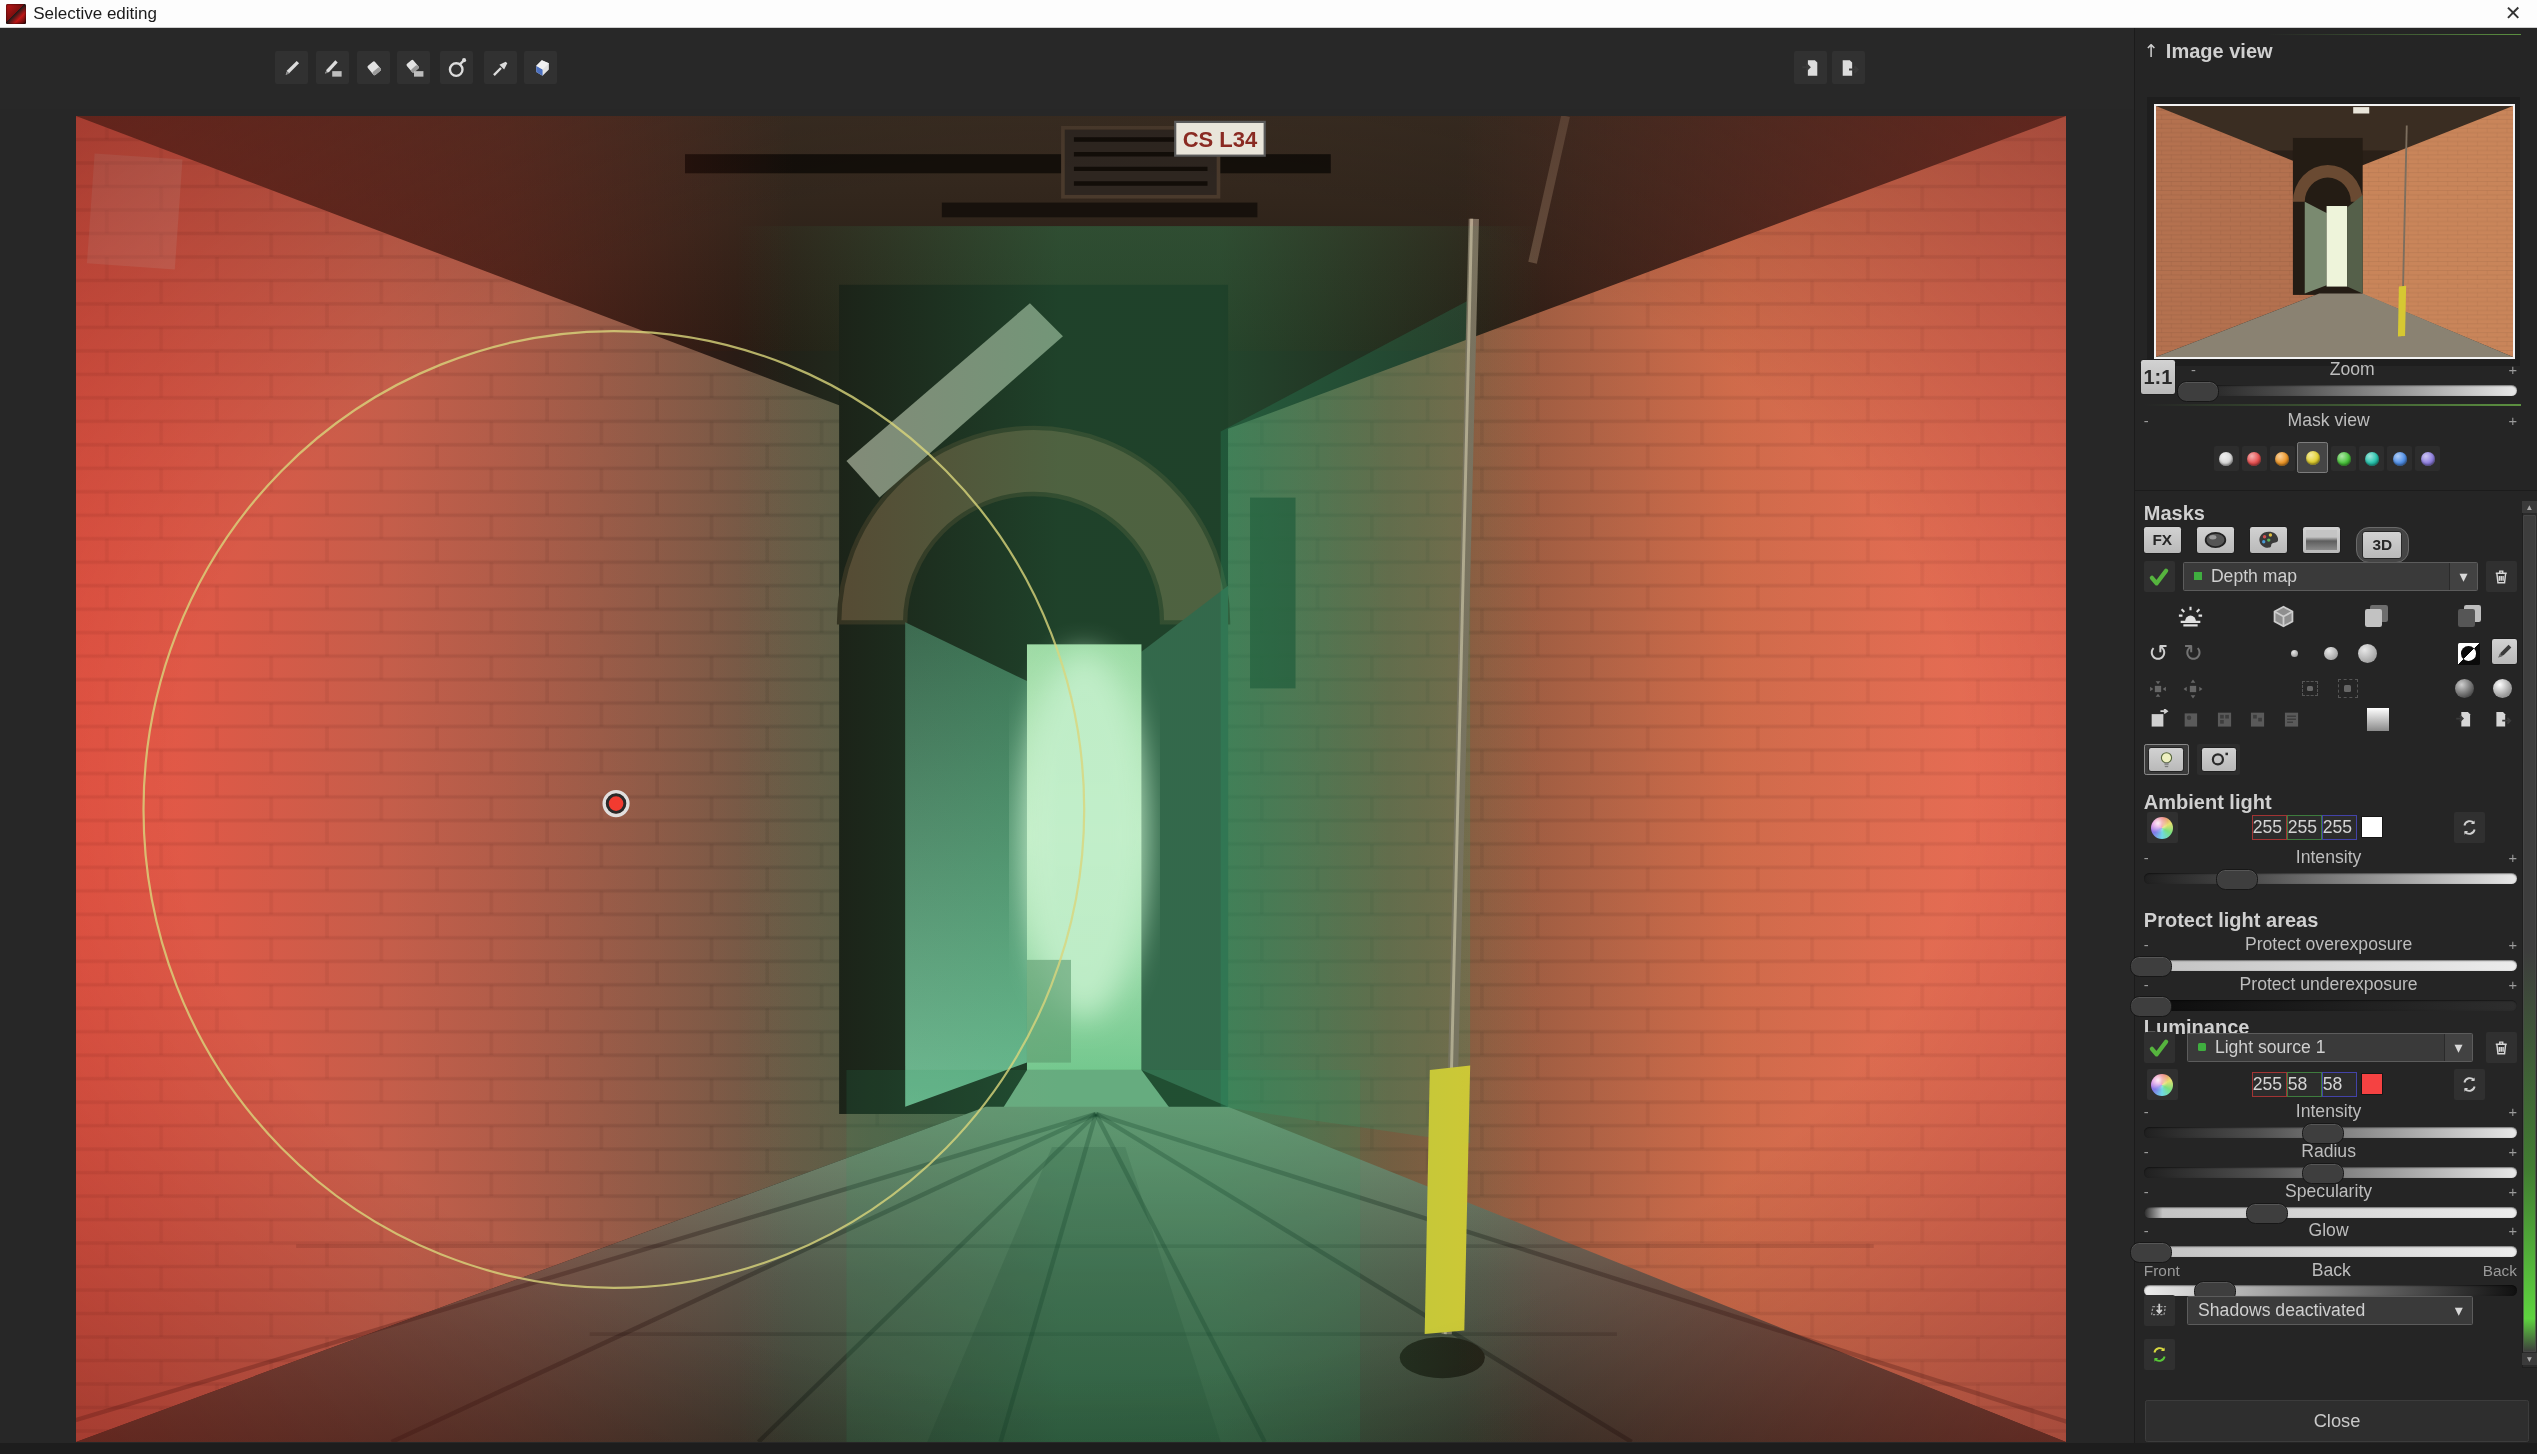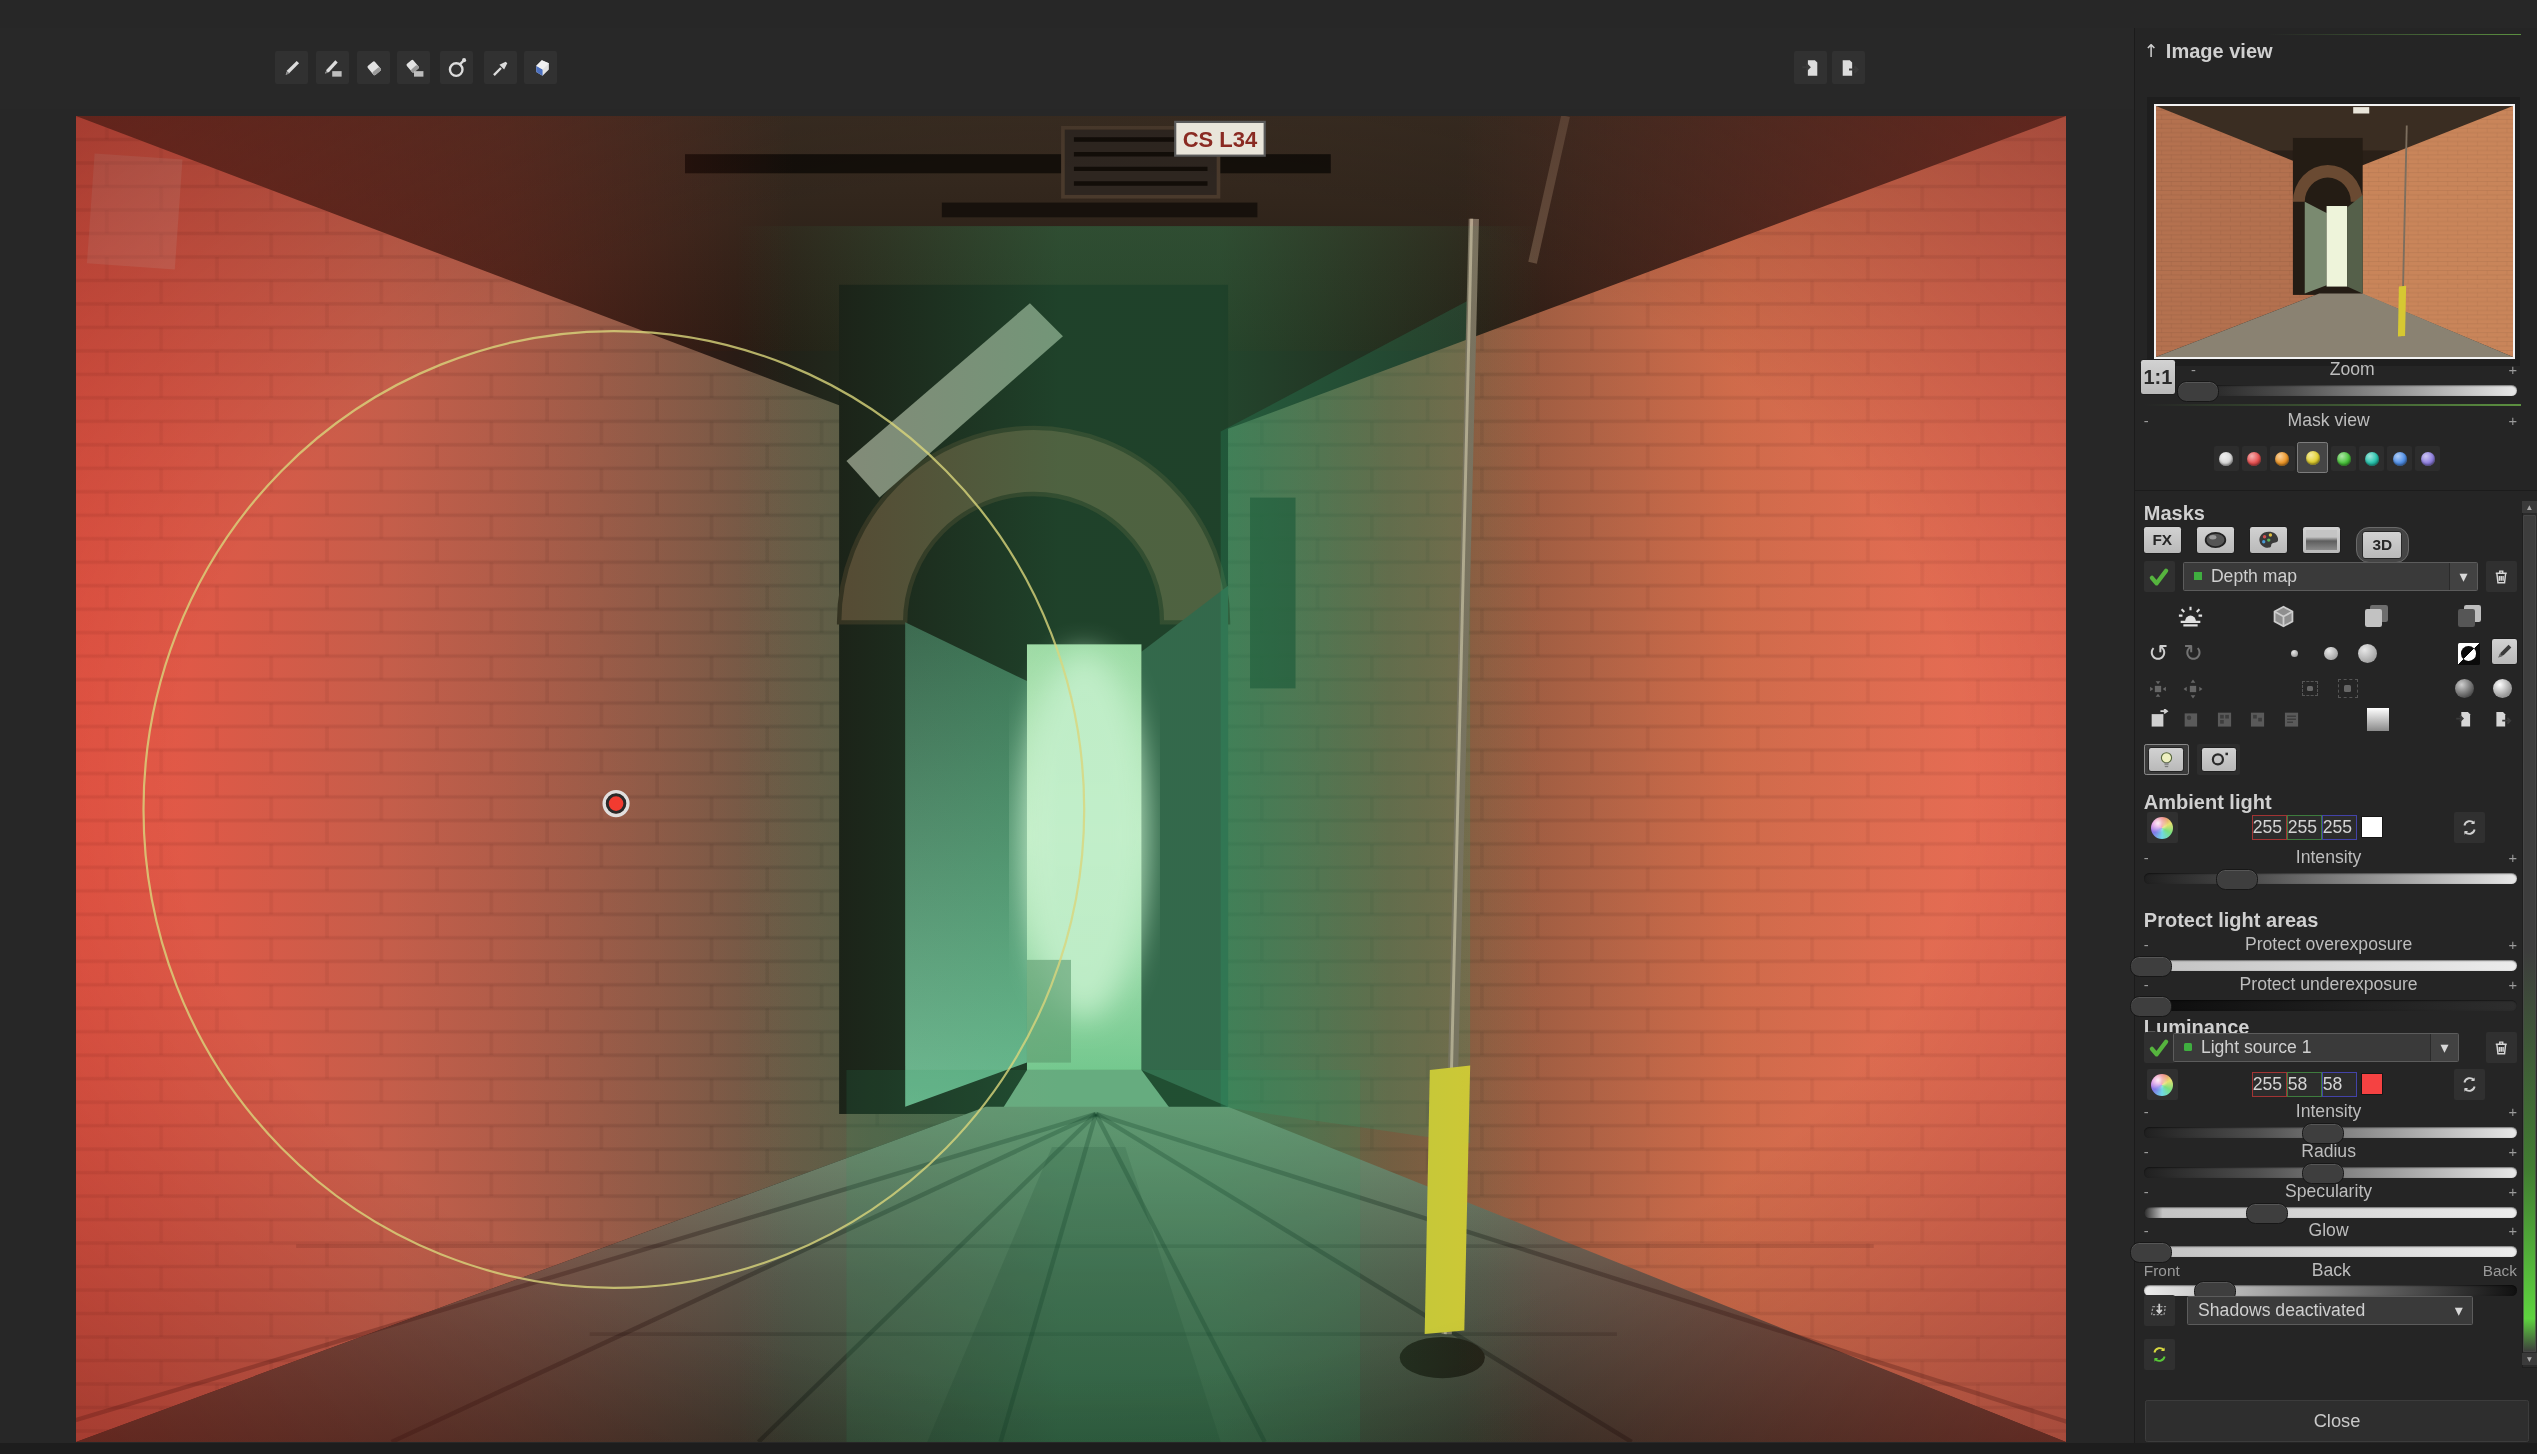--- a/index.html
+++ b/index.html
@@ -76,20 +76,27 @@
   .sb-up{top:473px;} .sb-dn{top:1325px;}
   .sb-thumb{position:absolute;right:2.9px;top:487px;width:13.2px;height:837px;border-radius:1.5px;
       background:linear-gradient(180deg,#3d3d3d 0%,#3d3d3d 52%,#417c31 78%,#5ed33f 96%,#3d3d3d 100%);box-shadow:inset 0 0 0 0.7px #4a4a4a;}
   svg text{font-family:"Liberation Sans","DejaVu Sans",sans-serif;}
 </style>
 </head>
 <body>
 
 <div class="app">
 
+  <div class="titlebar">
+    <div class="appicon"></div>
+    <div class="titletext">Selective editing</div>
+    <div class="closex">
+        <span>✕</span>
+      </div>
+  </div>
 
   <div class="toolbar">
     <div class="tbtn" style="left:275px">
       <svg viewBox="0 0 28 28">
           <path d="M6 23 L8 17 L20 5 L23 8 L11 20 Z" fill="#dcdcdc"></path>
           <path d="M6 23l5-2-3-3z" fill="#808080"></path>
         </svg>
     </div>
     <div class="tbtn" style="left:316px">
       <svg viewBox="0 0 28 28">
@@ -631,21 +638,21 @@
         </div>
     </div>
 
     <div class="blk h1" style="top:988px">Luminance</div>
     <div class="blk" style="top:1004px;height:32px">
       <div class="sqbtn" style="position:absolute;left:0;top:0">
         <svg viewBox="0 0 28 28" width="22">
             <path d="M5 15 l6 7 L23 6" stroke="#56b43e" stroke-width="5.5" fill="none" stroke-linecap="round" stroke-linejoin="round"></path>
           </svg>
       </div>
-      <div class="sel" style="position:absolute;left:29px;width:286px;top:0.7px">
+      <div class="sel" style="position:absolute;left:43px;width:286px;top:0.7px">
         <span class="bullet" style="border-radius:1.5px"></span>
         <span>Light source 1</span>
         <span class="caretbox">▾</span>
       </div>
       <div class="sqbtn" style="position:absolute;right:0;top:0">
         <svg viewBox="0 0 28 28" width="20.5">
           <path d="M8 10 h12 l-1.5 13 h-9 Z M6.5 10 h15 M12 9.5 v-2.5 h4 v2.5 M11.5 13.5 v6.5 M14 13.5 v6.5 M16.5 13.5 v6.5" stroke="#d6d6d6" stroke-width="2" fill="none"></path>
         </svg>
       </div>
     </div>

